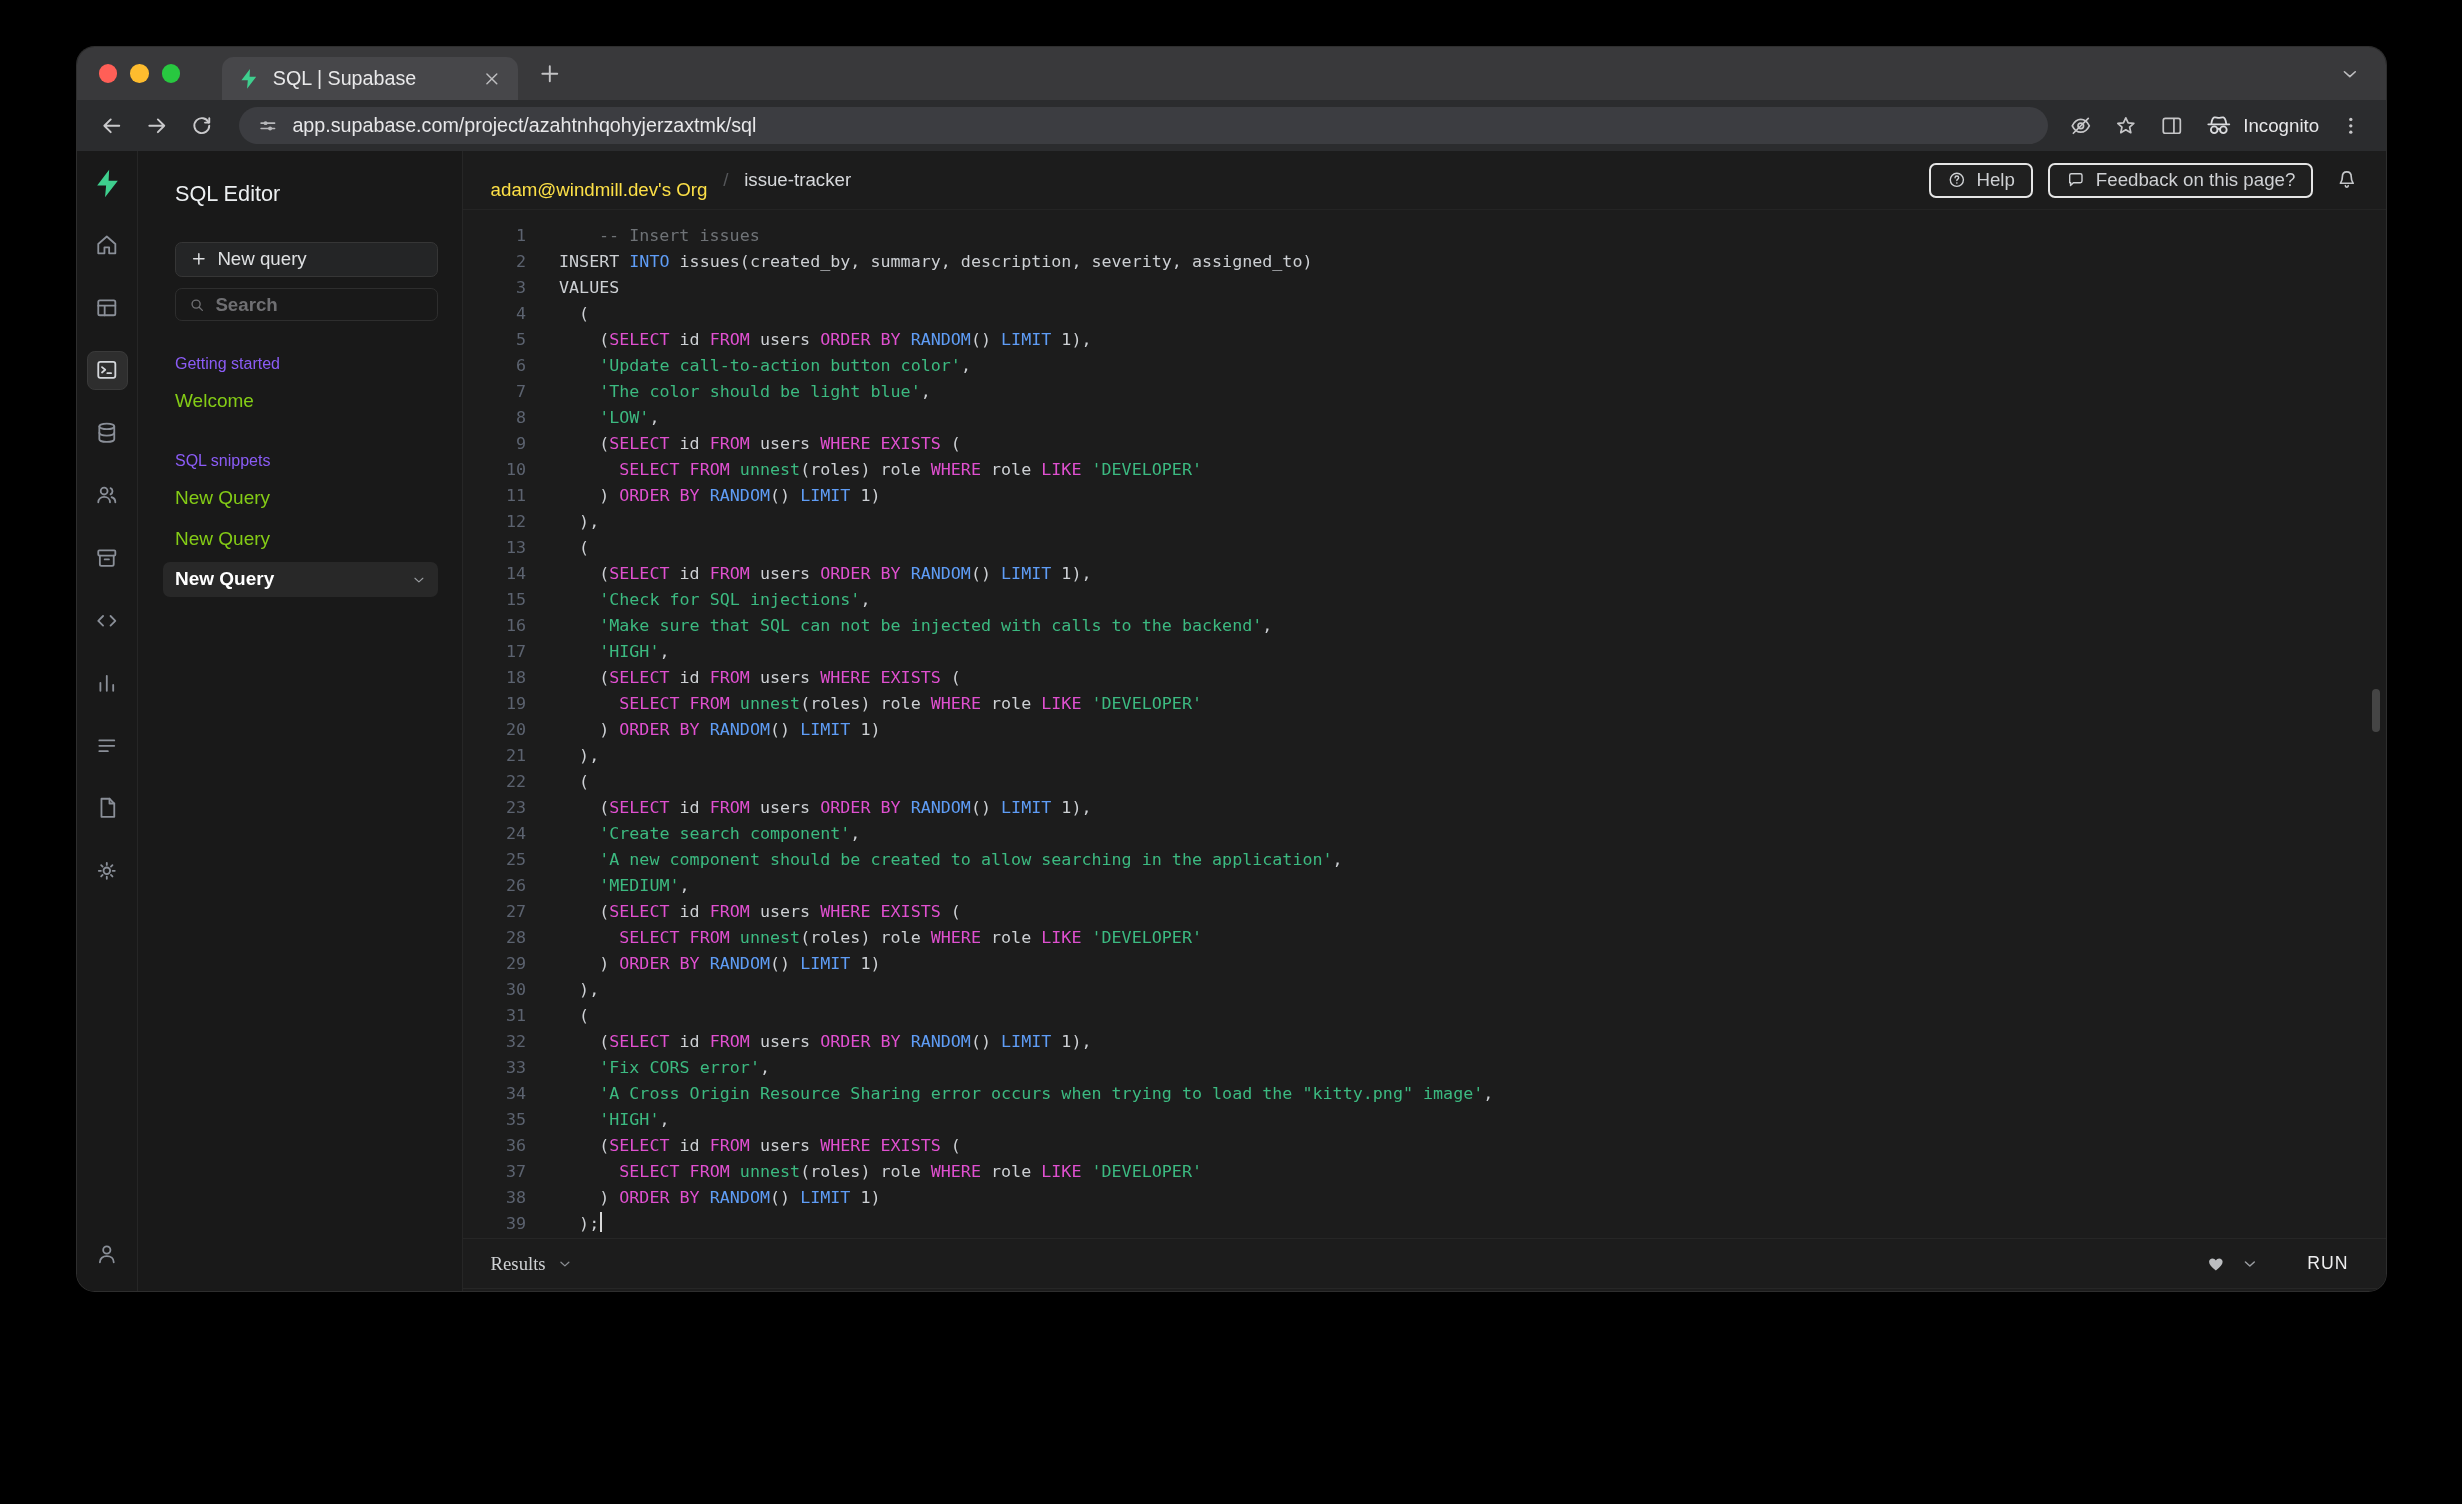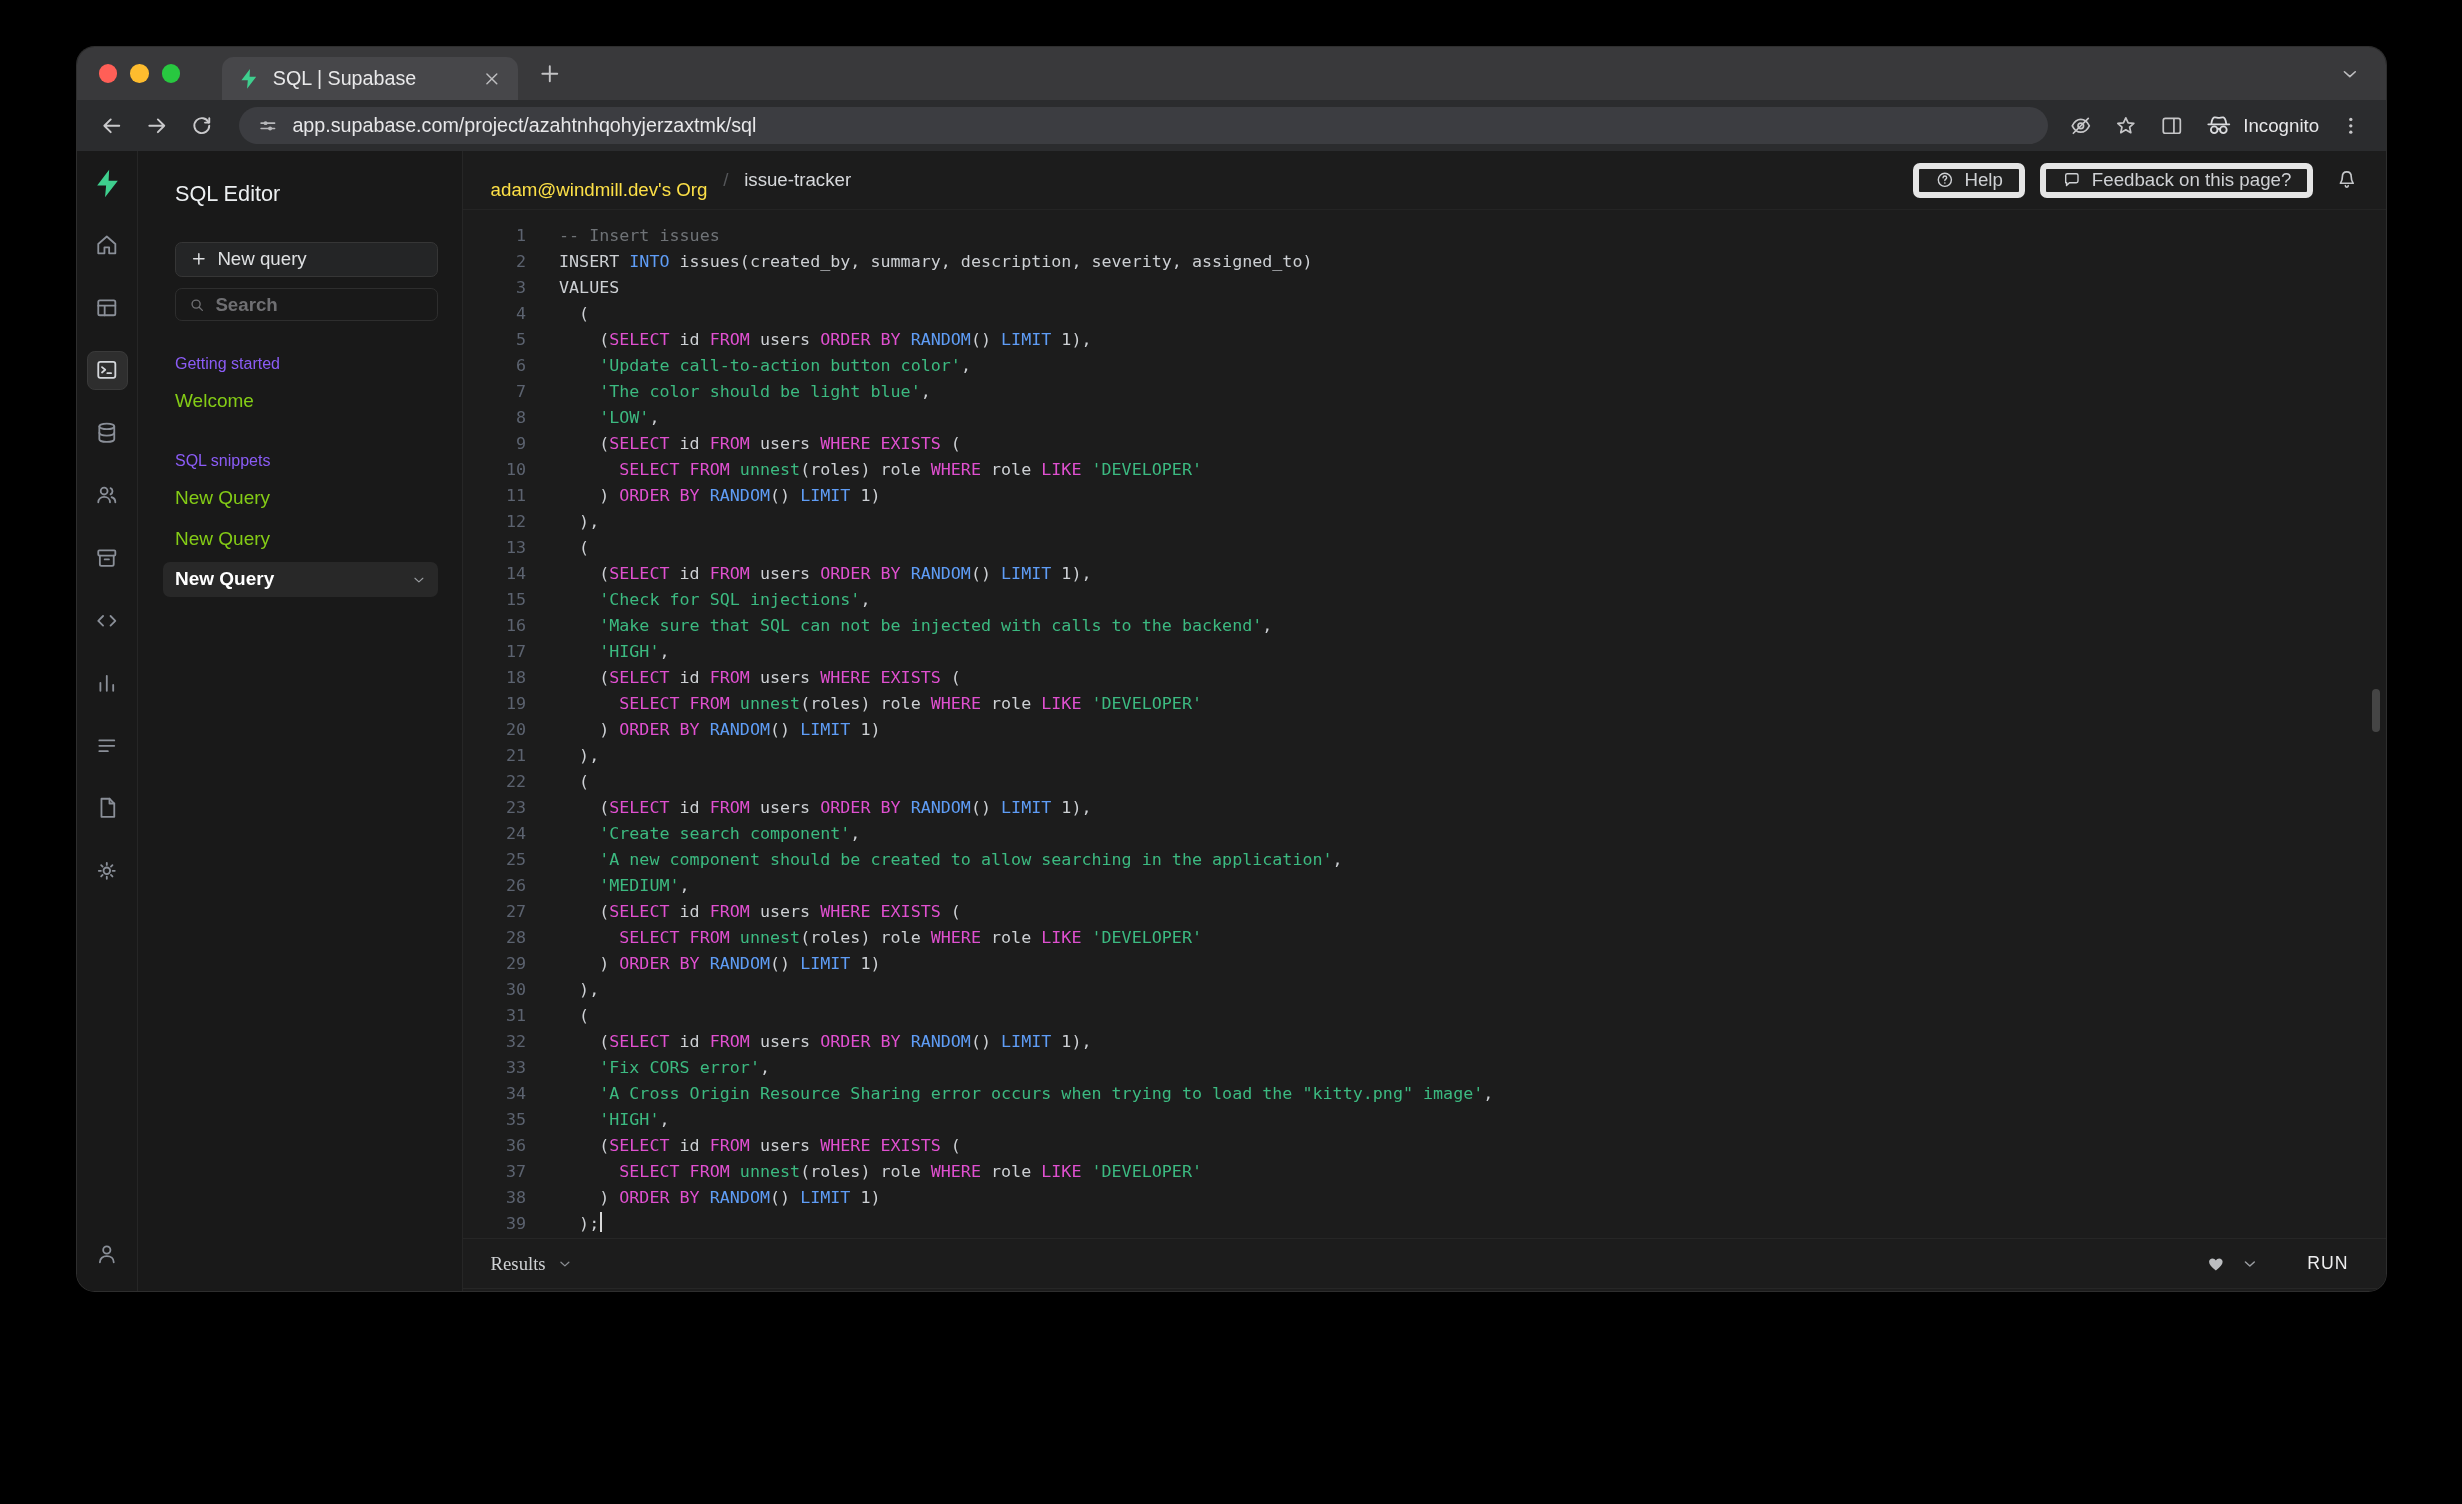--- a/index.html
+++ b/index.html
@@ -65,31 +65,31 @@
     padding:0 11.8px; margin-left:-11.8px; border-radius:6.9px; font-size:19px; color:#84cc16; cursor:pointer;}
   .side-item.active{background:#282828; color:#ffffff; font-weight:700;}
   .side-item .icn{color:#9a9da1;}
 
   .main{flex:1; display:flex; flex-direction:column; min-width:0; background:#1c1c1c;}
   .main-header{height:59px; border-bottom:1px solid #242424; display:flex; align-items:center;
     justify-content:space-between; padding:0 27.6px; flex-shrink:0;}
   .crumbs{display:flex; align-items:center; gap:15.8px; font-size:18.7px;}
   .crumb-org{color:#fde047;margin-top:20px;} .crumb-sep{color:#55575a;} .crumb-proj{color:#d7d9dc;}
   .hdr-right{display:flex; align-items:center; gap:15.8px;}
-  .hdr-btn{height:35px; border:6px solid #e5e5e5; background:#202020; border-radius:6.9px; display:flex;
+  .hdr-btn{height:35px; border:2px solid #e5e5e5; background:#202020; border-radius:6.9px; display:flex;
     align-items:center; gap:9.9px; padding:0 15.8px; color:#cfd1d4; font-size:18.7px; cursor:pointer;}
   .bell{color:#c4c6c9; margin-left:5.9px;}
 
   
   .editor{height:1028px; position:relative; padding-top:11.8px; overflow:hidden; flex-shrink:0;}
   .crow{display:flex; line-height:26px; font-family:"DejaVu Sans Mono",monospace; font-size:16.7px;}
   .ln{width:63px; text-align:right; color:var(--linenum); flex-shrink:0; user-select:none;}
   .lc{padding-left:33px; white-space:pre; color:var(--plain);}
   .t-p{color:var(--plain);} .t-k{color:var(--keyword);} .t-b{color:var(--blue);}
-  .t-s{color:var(--string);} .t-c{color:var(--comment);}
+  .t-s{color:var(--string);} .t-c{color:var(--comment);margin-left:40px;}
   .cursor{display:inline-block; width:2px; height:19.7px; background:#d8d8d8; vertical-align:-3px; margin-left:1px;}
   .scroll-thumb{position:absolute; right:5.9px; top:479px; width:7.9px; height:43px; border-radius:3.9px; background:#454545;}
 
   
   .results-bar{height:51px; border-top:1px solid #262626; border-bottom:1px solid #262626; display:flex;
     align-items:center; justify-content:space-between; padding:0 27.6px; flex-shrink:0;}
   .rb-left{display:flex; align-items:center; gap:11.8px; font-size:18.7px; color:#cfd1d4; cursor:pointer;font-family:Liberation Serif, serif;}
   .rb-right{display:flex; align-items:center;}
   .run-btn{margin-left:39px; font-size:17.7px; letter-spacing:1px; color:#ededee; cursor:pointer; padding:5.9px 9.9px;}
   .results-panel{flex:1; min-height:0;}

